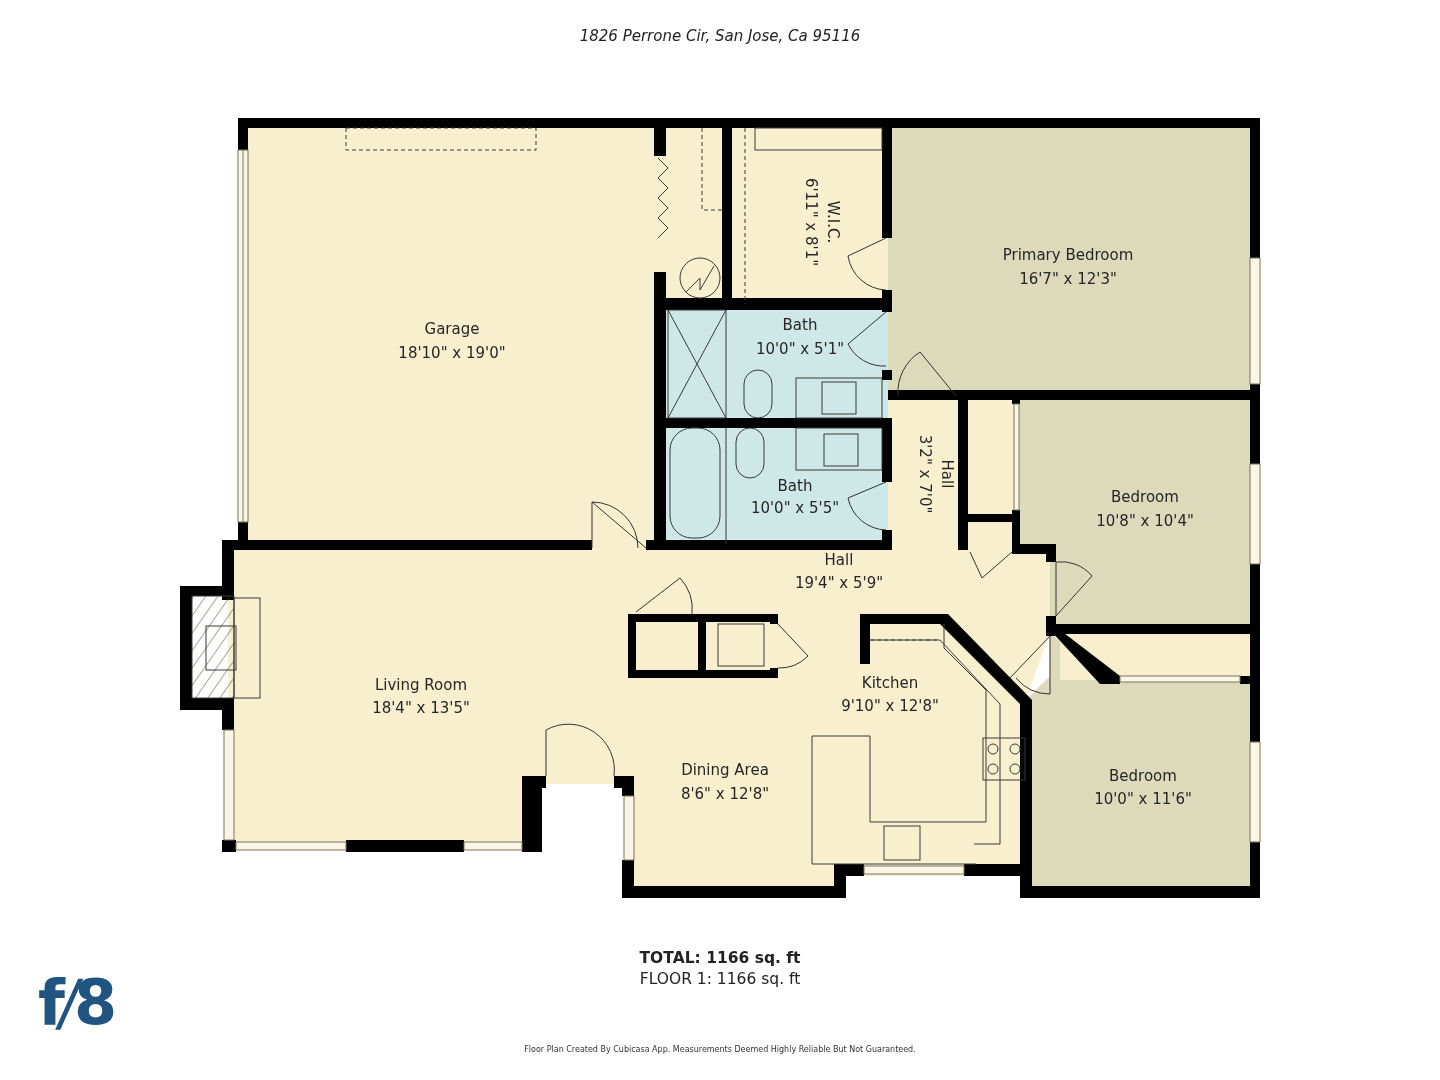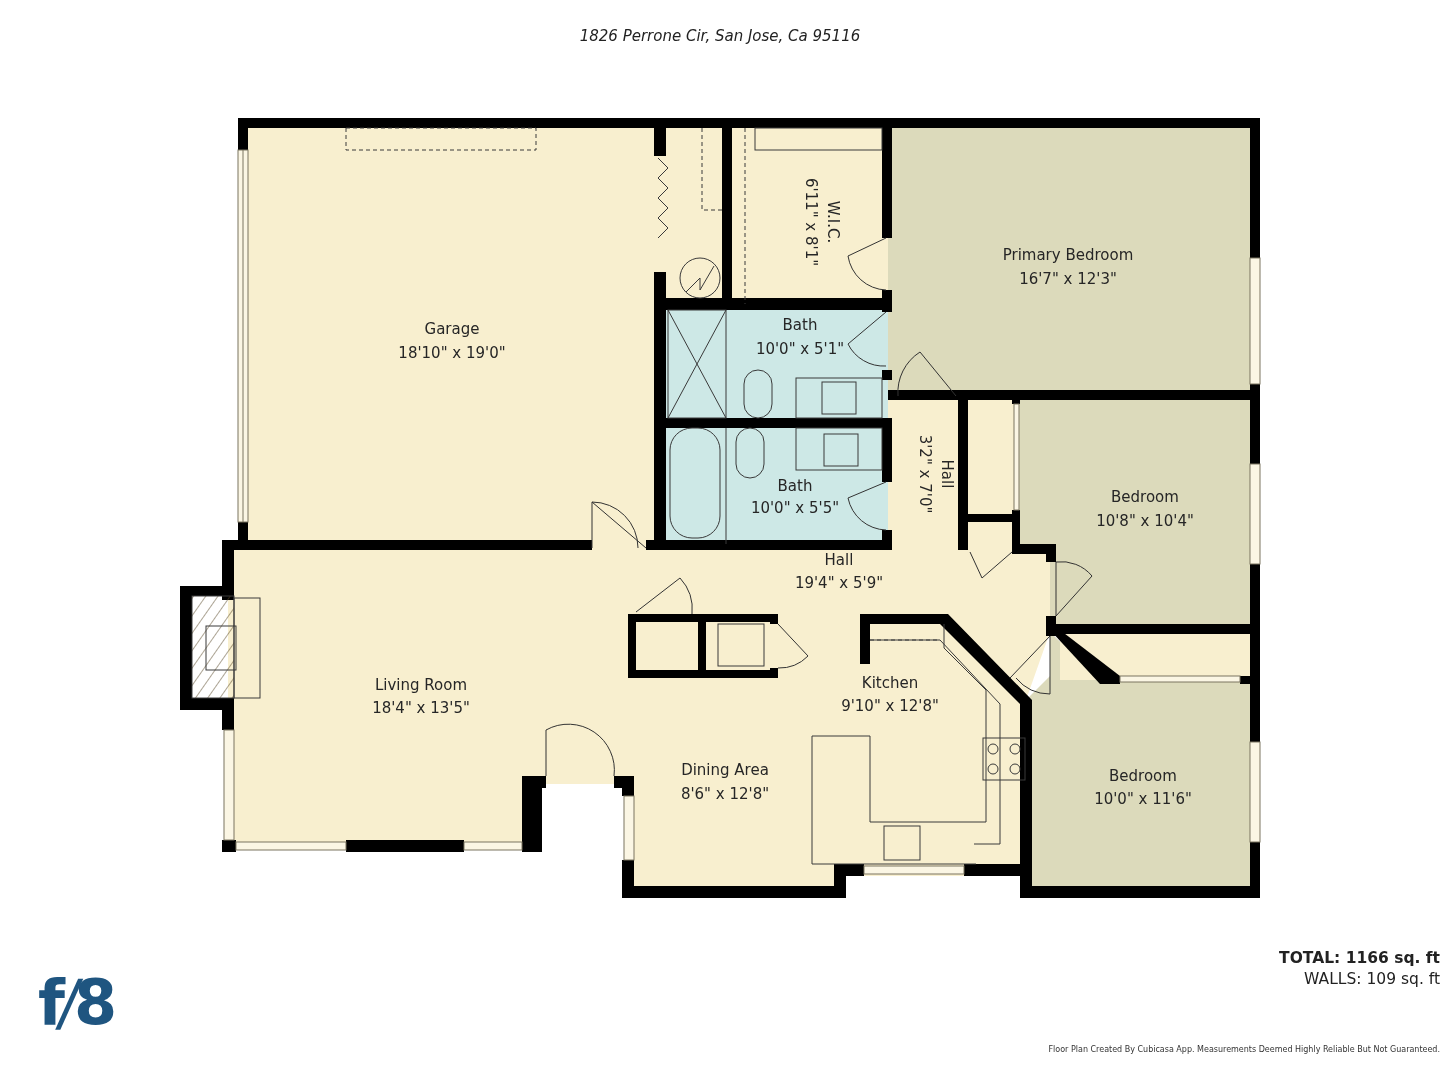--- a/index.html
+++ b/index.html
@@ -1,22 +1,22 @@
 <!DOCTYPE html>
 <html><head>
 <meta charset="utf-8">
 <style>
   html,body{margin:0;padding:0;background:#ffffff;}
   body{width:1440px;height:1080px;position:relative;overflow:hidden;font-family:"DejaVu Sans","Liberation Sans",sans-serif;color:#222;}
   .address{position:absolute;top:27px;left:0;width:1440px;text-align:center;font-size:15px;color:#222;font-style:italic;}
   #plan{position:absolute;left:0;top:0;}
   .lbl{font-family:"DejaVu Sans","Liberation Sans",sans-serif;font-size:15px;fill:#262626;text-anchor:middle;}
-  .summary{position:absolute;top:948px;left:0;width:1440px;text-align:right;font-size:15.5px;line-height:20.5px;color:#222;}
+  .summary{position:absolute;top:948px;left:0;width:1440px;text-align:center;font-size:15.5px;line-height:20.5px;color:#222;}
   .summary .total{font-weight:bold;}
-  .disclaimer{position:absolute;top:1045px;left:0;width:1440px;text-align:right;font-size:8px;color:#333;}
+  .disclaimer{position:absolute;top:1045px;left:0;width:1440px;text-align:center;font-size:8px;color:#333;}
   .logo{position:absolute;left:38px;top:972px;font-family:"DejaVu Sans","Liberation Sans",sans-serif;font-weight:bold;font-size:62px;color:#1f5580;letter-spacing:-4px;line-height:1;}
   .logo .slash{display:inline-block;font-weight:normal;transform:skewX(-8deg);margin:0 -2px;}
 </style>
 </head>
 <body>
 
 <div class="address">1826 Perrone Cir, San Jose, Ca 95116</div>
 
 <svg id="plan" width="1440" height="940" viewBox="0 0 1440 940" xmlns="http://www.w3.org/2000/svg">
   <defs>
@@ -191,20 +191,20 @@
     <text class="lbl" x="890" y="711">9'10" x 12'8"</text>
     <text class="lbl" x="725" y="775">Dining Area</text>
     <text class="lbl" x="725" y="799">8'6" x 12'8"</text>
     <text class="lbl" x="1143" y="781">Bedroom</text>
     <text class="lbl" x="1143" y="804">10'0" x 11'6"</text>
   </g>
 </svg>
 
 <div class="summary">
   <div class="total">TOTAL: 1166 sq. ft</div>
-  <div>WALLS: 109 sq. ft</div>
+  <div>FLOOR 1: 1166 sq. ft</div>
 </div>
 
 <div class="disclaimer">Floor Plan Created By Cubicasa App. Measurements Deemed Highly Reliable But Not Guaranteed.</div>
 
 <div class="logo">
   <span>f</span><span class="slash">/</span><span>8</span>
 </div>
 
 </body></html>

